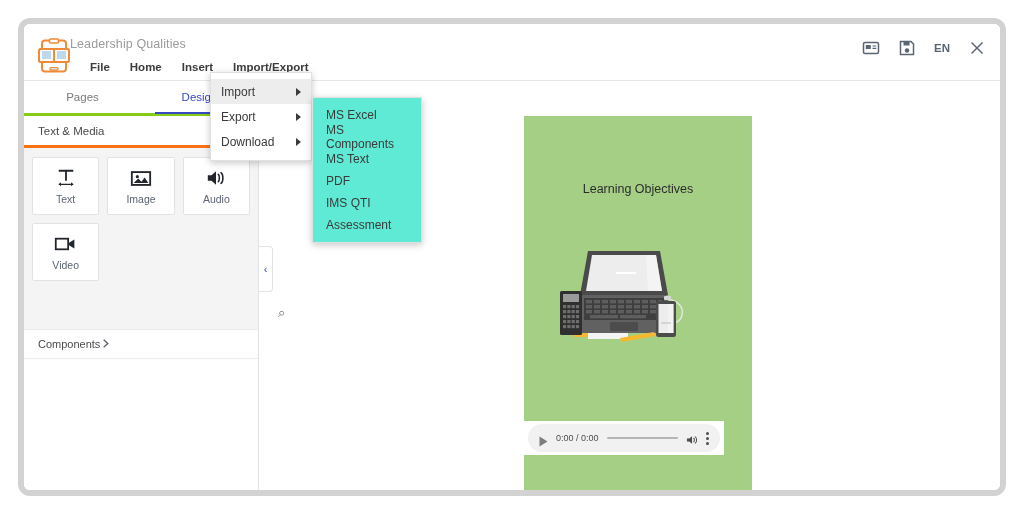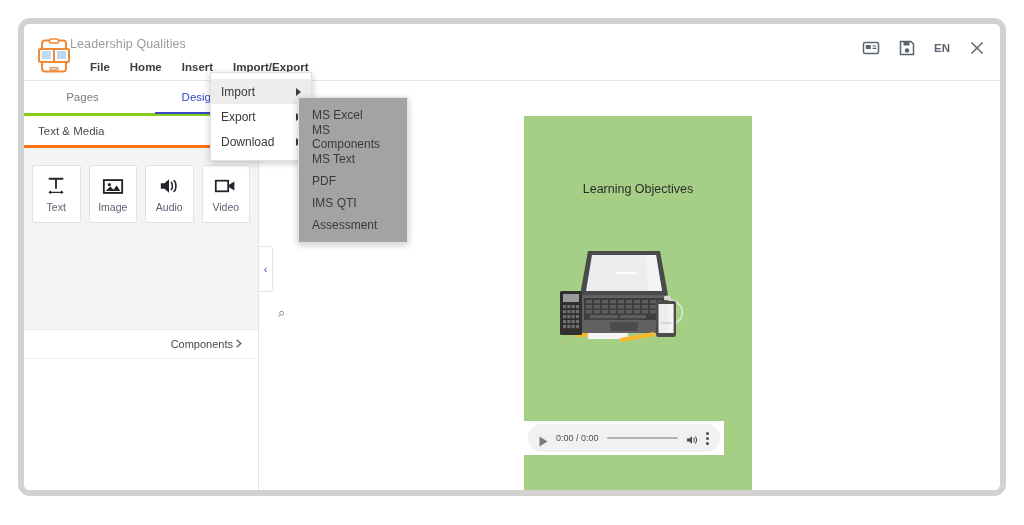--- a/index.html
+++ b/index.html
@@ -84,35 +84,35 @@
     content: ""; position: absolute; left: 12%; right: 12%; bottom: -1px;
     height: 2px; background: #3949c4;
   }
   #section-text-media {
     height: 32px; display: flex; align-items: center;
     padding-left: 14px; font-size: 11.5px; color: #4a4a4a;
     border-bottom: 3px solid #f97316; background: #fff;
   }
   #media-grid-wrap { background: #f4f4f4; padding: 9px 8px 0 8px; height: 134px; }
   #media-grid {
-    display: grid; grid-template-columns: 1fr 1fr 1fr 1fr;
-    grid-template-rows: 58px 58px; gap: 8px; margin-top: 8px;
+    display: grid; grid-template-columns: 1fr 1fr 1fr;
+    grid-template-rows: 58px 58px; gap: 8px;
   }
   .media-card {
     background: #ffffff; border: 1px solid #e2e2e2; border-radius: 2px;
     display: flex; flex-direction: column; align-items: center;
     justify-content: center; gap: 4px; cursor: pointer;
   }
   .media-card .m-icon { height: 22px; display: flex; align-items: center; }
   .media-card .m-label { font-size: 10.5px; color: #5b6472; }
   #panel-filler { background: #f4f4f4; height: 47px; }
   #components-row {
     height: 30px; background: #ffffff;
     border-top: 1px solid #ececec; border-bottom: 1px solid #ececec;
-    display: flex; align-items: center; justify-content: flex-end;
+    display: flex; align-items: center; justify-content: flex-start;
     padding: 0 14px; font-size: 11px; color: #4a4a4a; cursor: pointer;
   }
   #panel-bottom { background: #ffffff; height: 100%; }
 
   
   #collapse-handle {
     position: absolute; left: 235px; top: 222px;
     width: 14px; height: 46px;
     background: #ffffff; border: 1px solid #e3e3e3; border-left: none;
     border-radius: 0 4px 4px 0;
@@ -175,23 +175,23 @@
     height: 25px; display: flex; align-items: center;
     padding: 0 10px; font-size: 12px; color: #3a3a3a; cursor: pointer;
     justify-content: space-between;
   }
   .dd-item.highlight { background: #ededed; }
   .dd-caret {
     width: 0; height: 0; border-left: 5px solid #3a3a3a;
     border-top: 4px solid transparent; border-bottom: 4px solid transparent;
   }
   #menu-import-sub {
-    position: absolute; left: 274px; top: 73px;
+    position: absolute; left: 288px; top: 73px;
     width: 110px;
-    background: #a3a3a3;
+    background: #5eead4;
     border: 1px solid #e0e0e0;
     box-shadow: 0 2px 7px rgba(0,0,0,.22);
     padding: 6px 0; z-index: 41;
   }
   .sub-item {
     height: 22px; display: flex; align-items: center;
     padding: 0 13px; font-size: 12px; color: #3a3a3a; cursor: pointer;
   }
 </style>
 </head>

